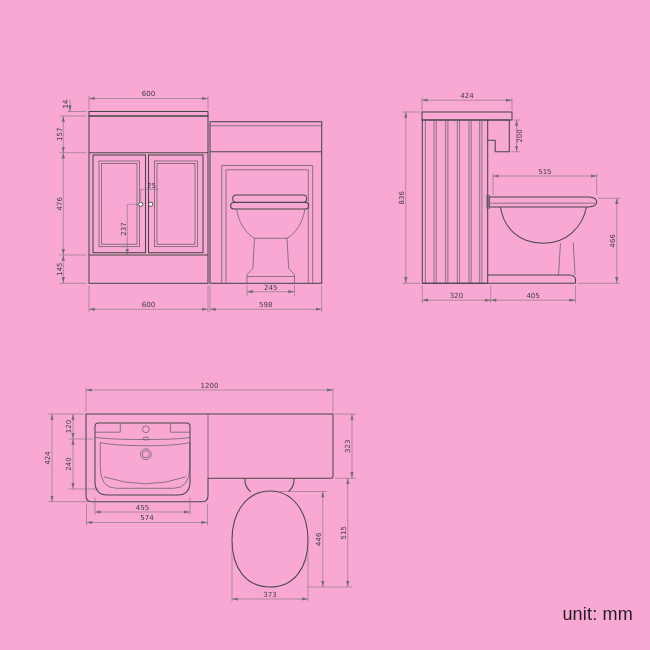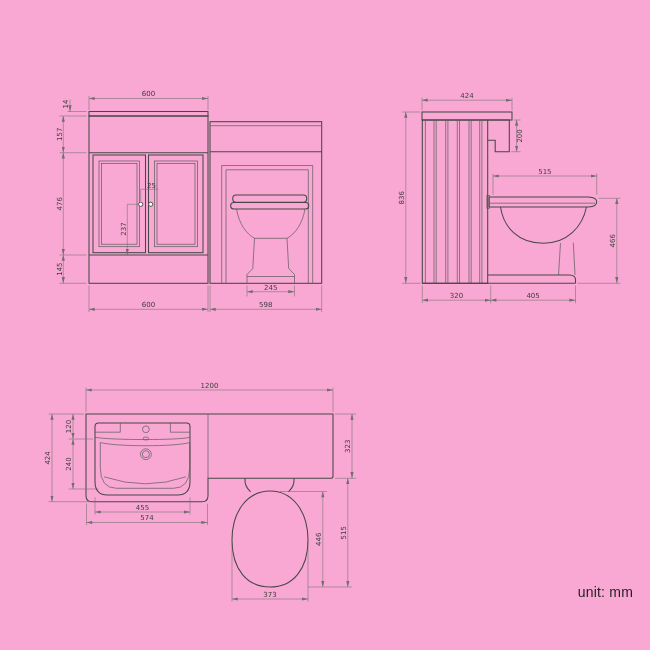--- a/index.html
+++ b/index.html
@@ -5,22 +5,22 @@
   html,body{margin:0;padding:0;background:#ffffff;}
   #page{position:relative;width:650px;height:650px;background:#f9a8d4;overflow:hidden;
         font-family:"Liberation Sans",sans-serif;}
   svg{position:absolute;left:0;top:0;}
   svg .o{fill:none;stroke:#474747;stroke-width:1.05;}
   svg .i{fill:none;stroke:#5a5a5a;stroke-width:0.7;}
   svg .e{fill:none;stroke:#6e6e6e;stroke-width:0.55;}
   svg .d{fill:none;stroke:#6e6e6e;stroke-width:0.55;}
   svg .w{fill:#ffffff;stroke:#474747;stroke-width:0.9;}
   svg text{font-family:"DejaVu Sans",sans-serif;font-size:7px;fill:#3c3c3c;}
-  #unit-label{position:absolute;left:543px;top:584px;width:90px;text-align:right;
-        font-size:14px;color:#1f1f1f;letter-spacing:0.2px;}
+  #unit-label{position:absolute;left:543px;top:604px;width:90px;text-align:right;
+        font-size:18px;color:#1f1f1f;letter-spacing:0.2px;}
 </style>
 </head>
 <body>
 
 <div id="page">
 <svg width="650" height="650" viewBox="0 0 650 650">
   <defs>
     <marker id="ae" markerWidth="7" markerHeight="5" refX="6.2" refY="2" orient="auto" markerUnits="userSpaceOnUse">
       <path d="M0,0.4 L6.2,2 L0,3.6 Z" fill="#6e6e6e"></path>
     </marker>

